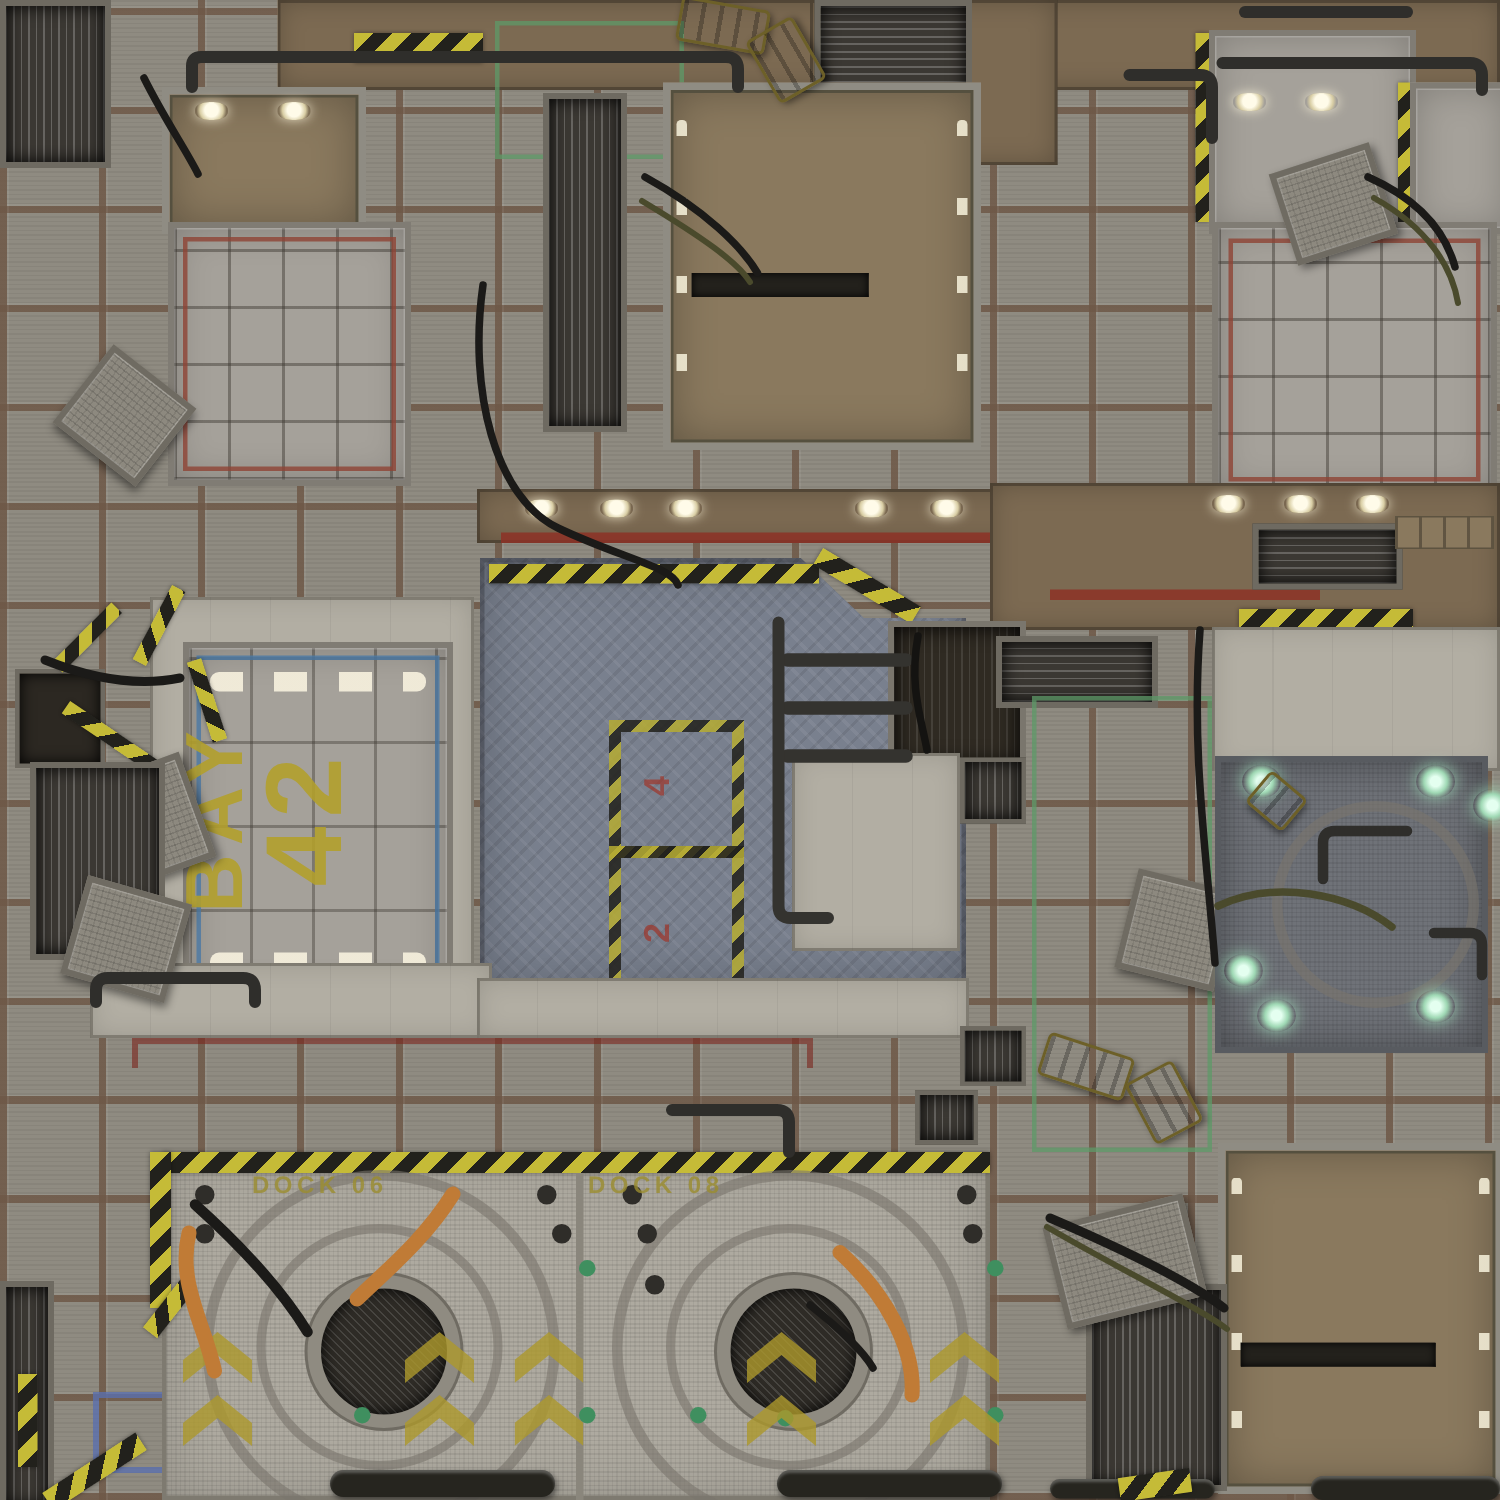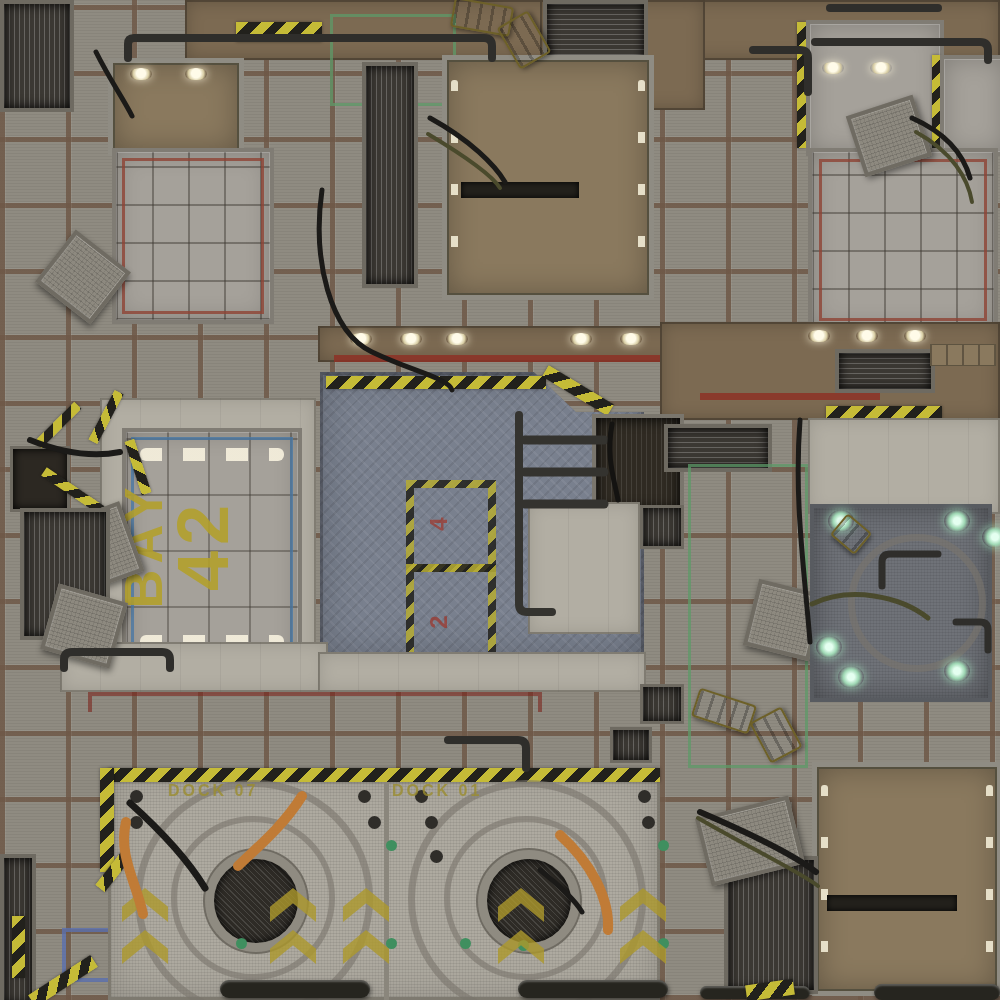--- a/index.html
+++ b/index.html
@@ -193,22 +193,22 @@
     <div class="abs ring" style="left:300px;top:12px;width:224px;height:224px"></div>
     <div class="abs ring" style="left:336px;top:48px;width:152px;height:152px;border-width:6px"></div>
     <div class="abs hole" style="left:370px;top:82px;width:84px;height:84px"></div>
 
     <div class="abs bolt-set" style="left:22px;top:22px;box-shadow:0 26px 0 #2f2d29, 228px 0 0 #2f2d29, 238px 26px 0 #2f2d29, 285px 0 0 #2f2d29, 295px 26px 0 #2f2d29, 300px 60px 0 #2f2d29, 508px 0 0 #2f2d29, 512px 26px 0 #2f2d29"></div>
 
     <div class="abs dot-set" style="left:128px;top:170px;box-shadow:150px 0 0 #3f8f5f, 150px -98px 0 #3f8f5f, 224px 0 0 #3f8f5f, 282px 2px 0 #3f8f5f, 422px 0 0 #3f8f5f, 422px -98px 0 #3f8f5f"></div>
   </div>
   <div class="abs hazard" style="left:100px;top:768px;width:14px;height:104px"></div>
   <div class="abs hazard" style="left:92px;top:866px;width:42px;height:12px;transform:rotate(-52deg)"></div>
-  <div class="abs docklabel" style="left:168px;top:782px">DOCK 07</div>
-  <div class="abs docklabel" style="left:392px;top:782px">DOCK 01</div>
+  <div class="abs docklabel" style="left:168px;top:782px">DOCK 06</div>
+  <div class="abs docklabel" style="left:392px;top:782px">DOCK 08</div>
 
   <div class="abs" style="left:122px;top:888px">
       <div class="chev"></div>
       <div class="chev" style="margin-top:8px"></div>
     </div>
   <div class="abs" style="left:270px;top:888px">
       <div class="chev"></div>
       <div class="chev" style="margin-top:8px"></div>
     </div>
   <div class="abs" style="left:343px;top:888px">

